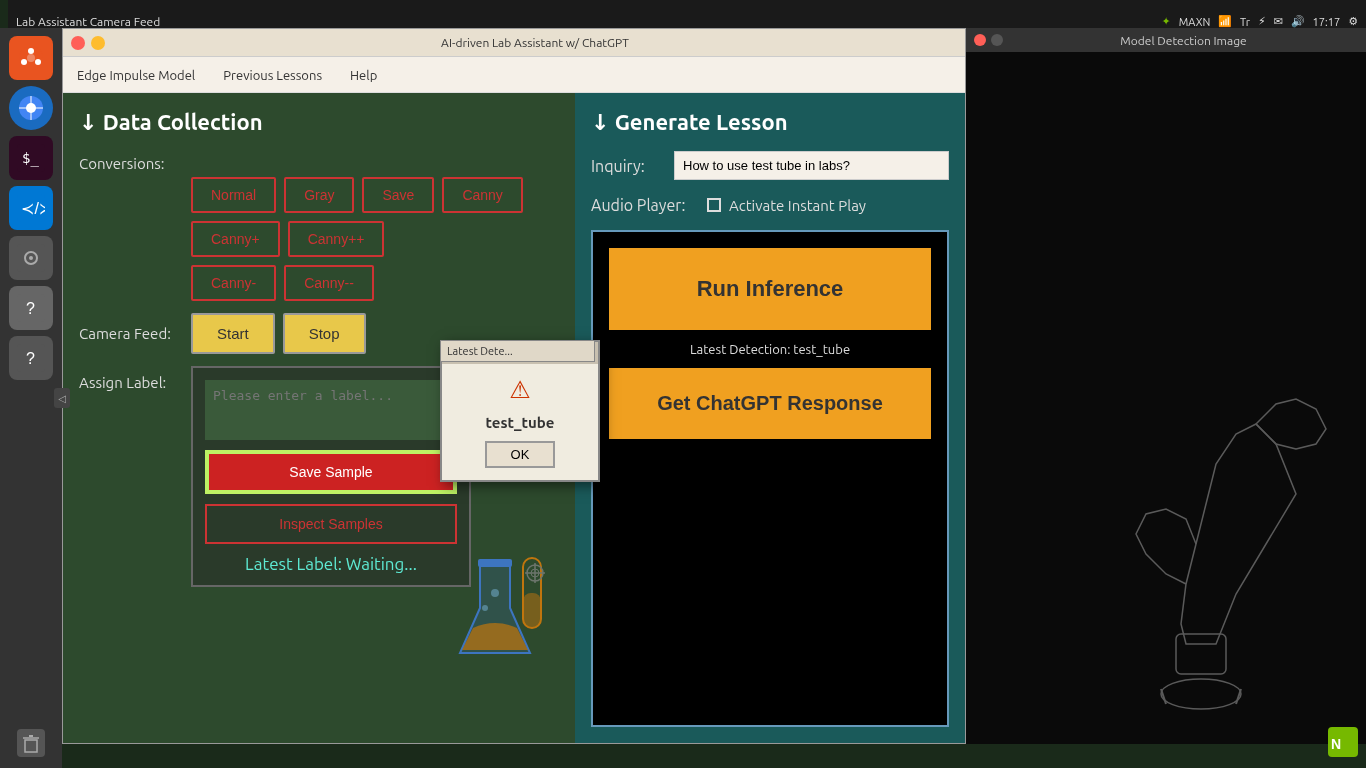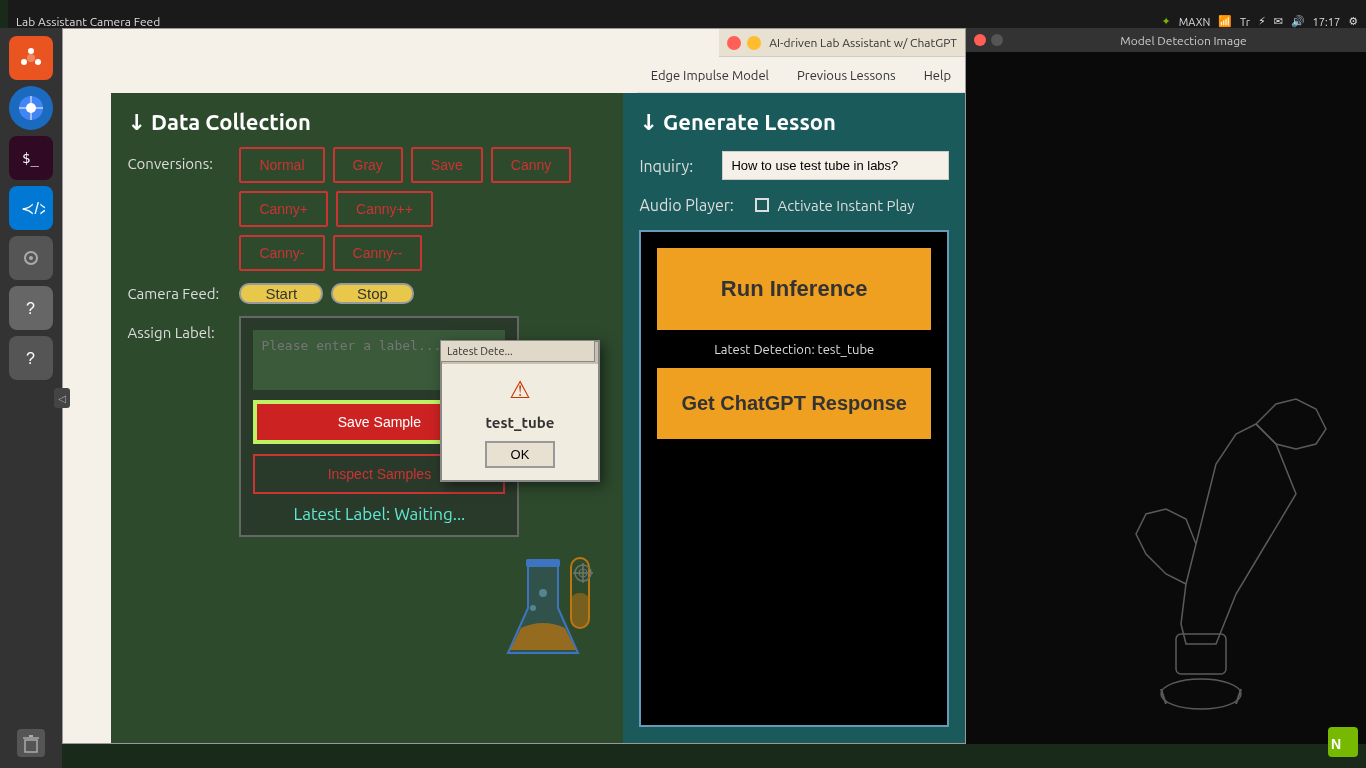--- a/index.html
+++ b/index.html
@@ -95,21 +95,20 @@
     .main-window {
       position: absolute;
       top: 28px;
       left: 62px;
       width: 904px;
       height: 716px;
       background: #f5f0e8;
       border: 1px solid #999;
       display: flex;
       flex-direction: column;
-      align-items: flex-end;
     }
 
     .window-titlebar {
       height: 28px;
       background: #e8e0d0;
       display: flex;
       align-items: center;
       padding: 0 8px;
       border-bottom: 1px solid #ccc;
       gap: 8px;
@@ -183,20 +182,21 @@
     .conversions-label {
       font-size: 15px;
       color: #ddd;
       min-width: 100px;
       padding-top: 8px;
     }
     .conversion-buttons {
       display: flex;
       flex-direction: column;
       gap: 8px;
+      margin-top: 30px;
     }
     .conv-row {
       display: flex;
       gap: 8px;
     }
     .conv-btn {
       padding: 8px 18px;
       border: 2px solid #cc3333;
       background: transparent;
       color: #cc3333;
@@ -214,27 +214,27 @@
     .camera-label {
       font-size: 15px;
       color: #ddd;
       min-width: 100px;
     }
     .camera-buttons {
       display: flex;
       gap: 8px;
     }
     .cam-btn {
-      padding: 0 24px;
+      padding: 10px 24px;
       background: #e8c84a;
       border: 2px solid #999;
       color: #333;
       font-size: 15px;
       cursor: pointer;
-      border-radius: 10px;
+      border-radius: 2px;
     }
 
     .assign-section {
       display: flex;
       align-items: flex-start;
       gap: 12px;
     }
     .assign-label {
       font-size: 15px;
       color: #ddd;

